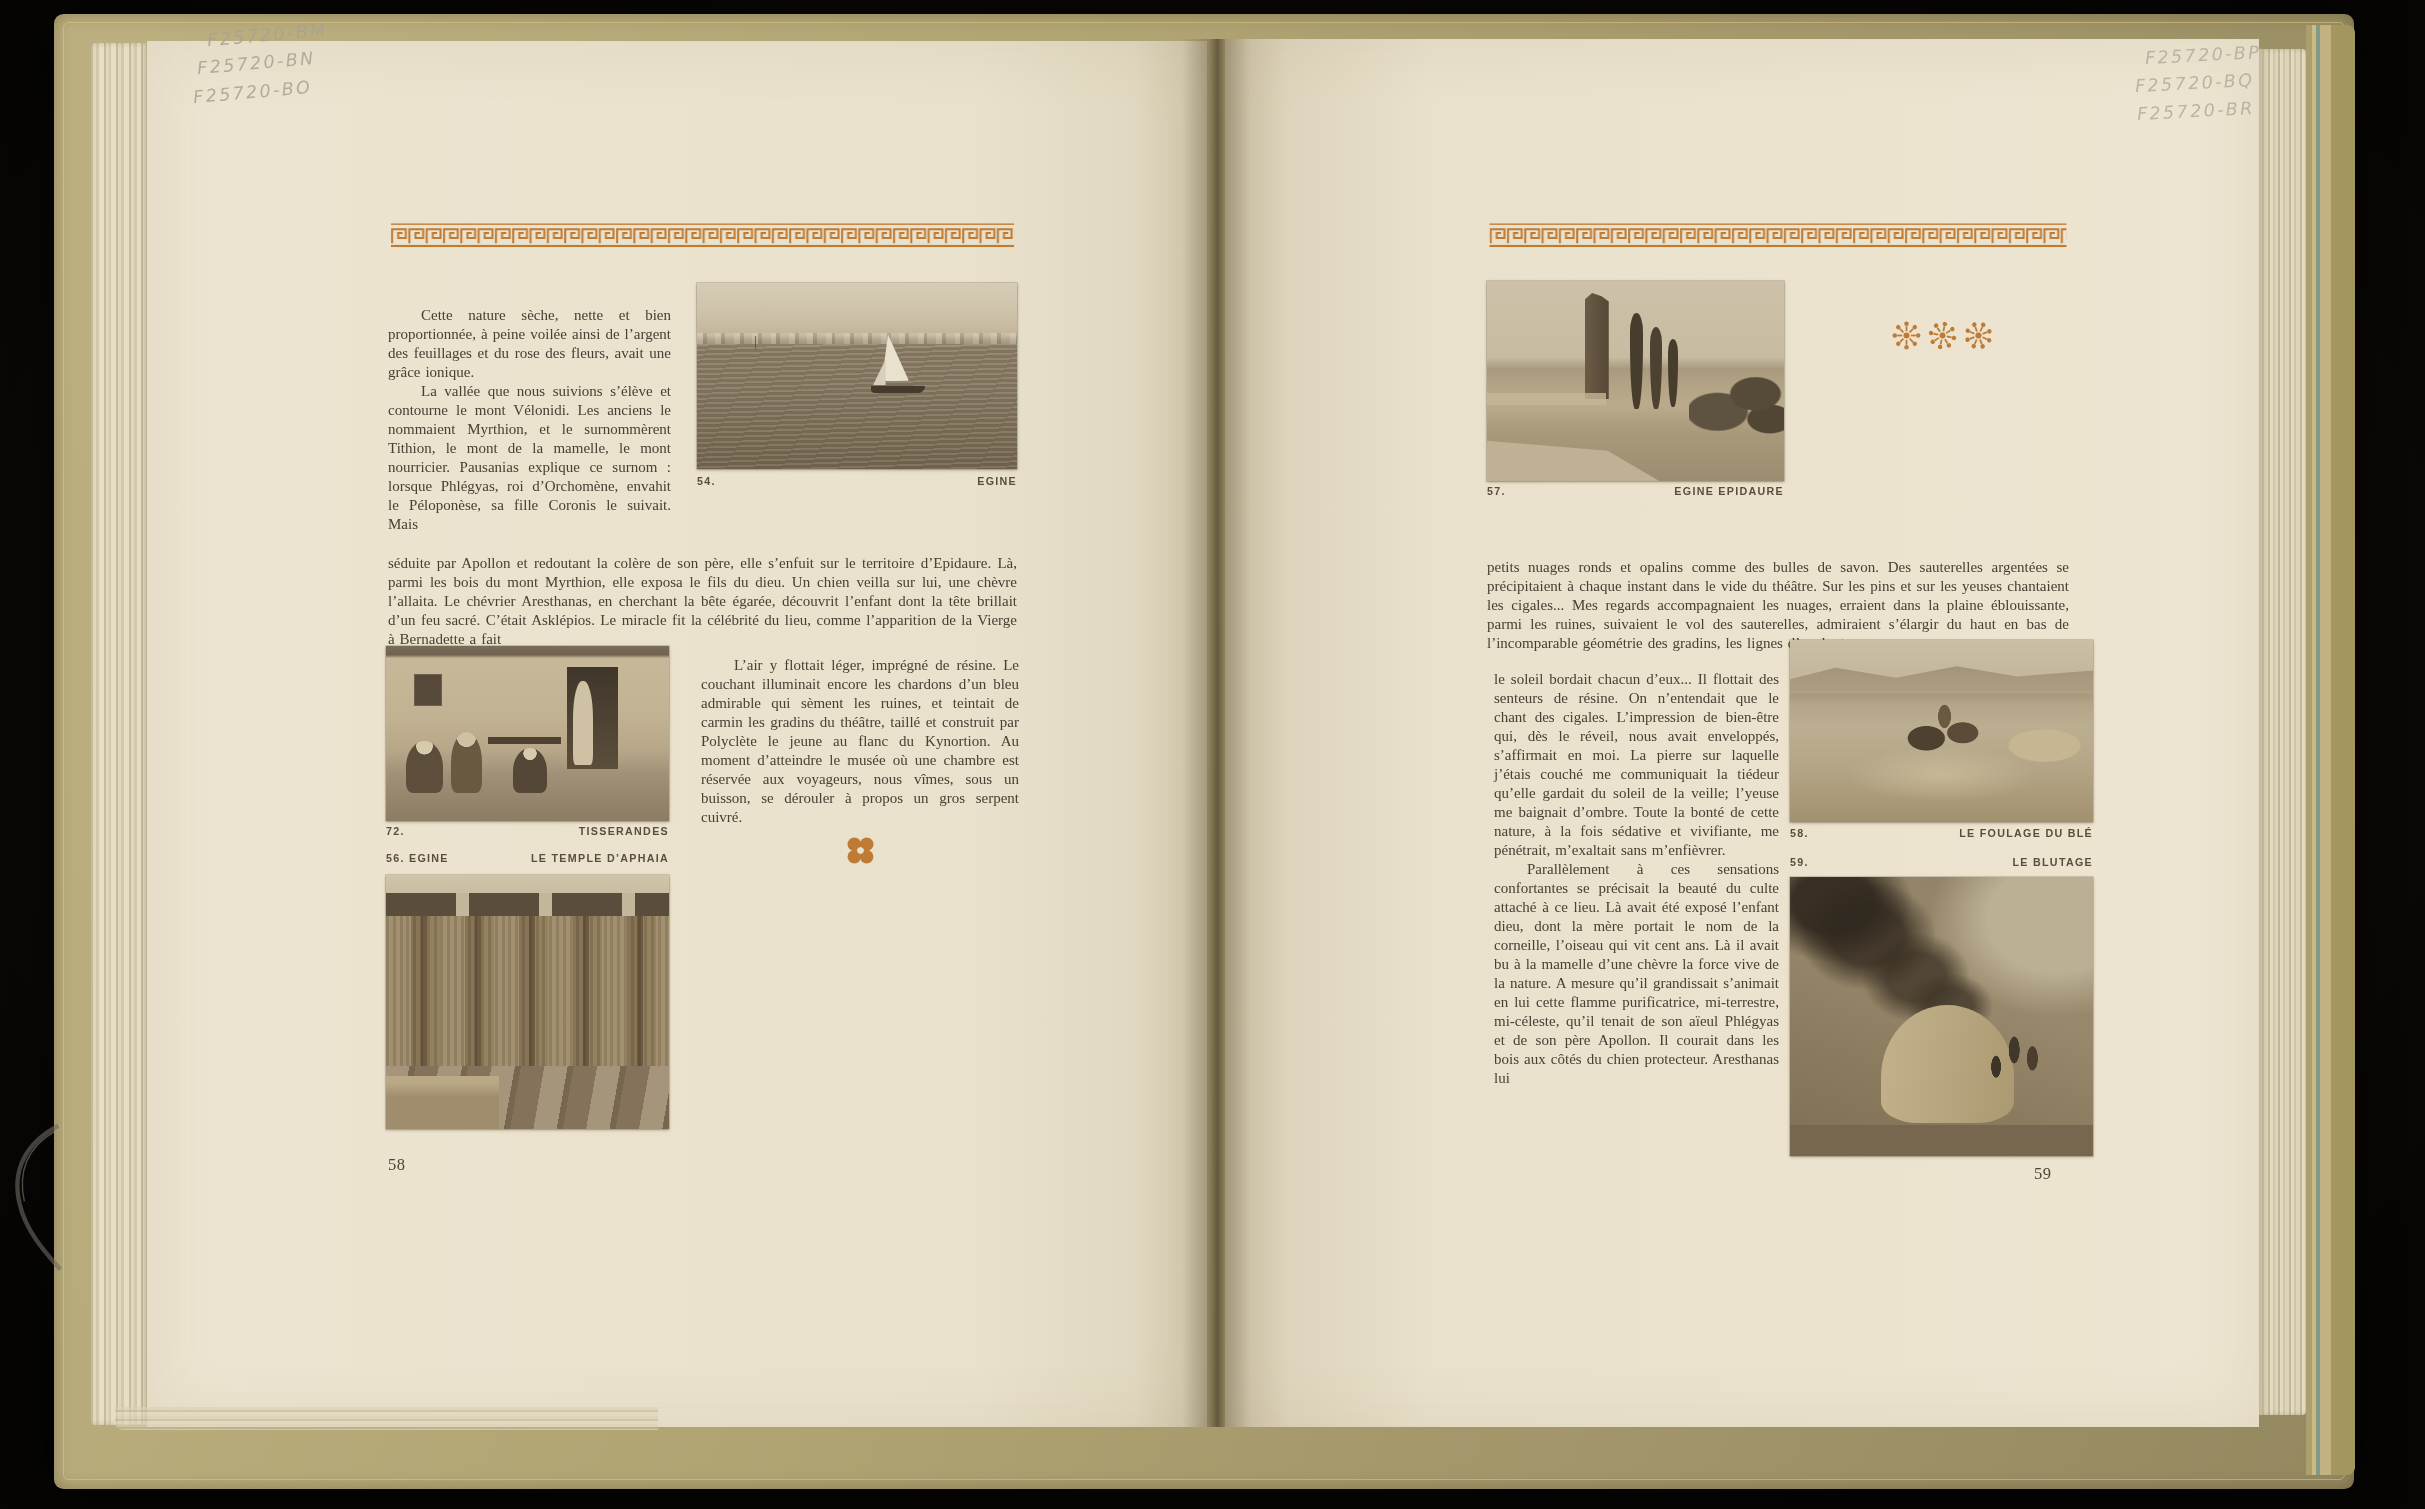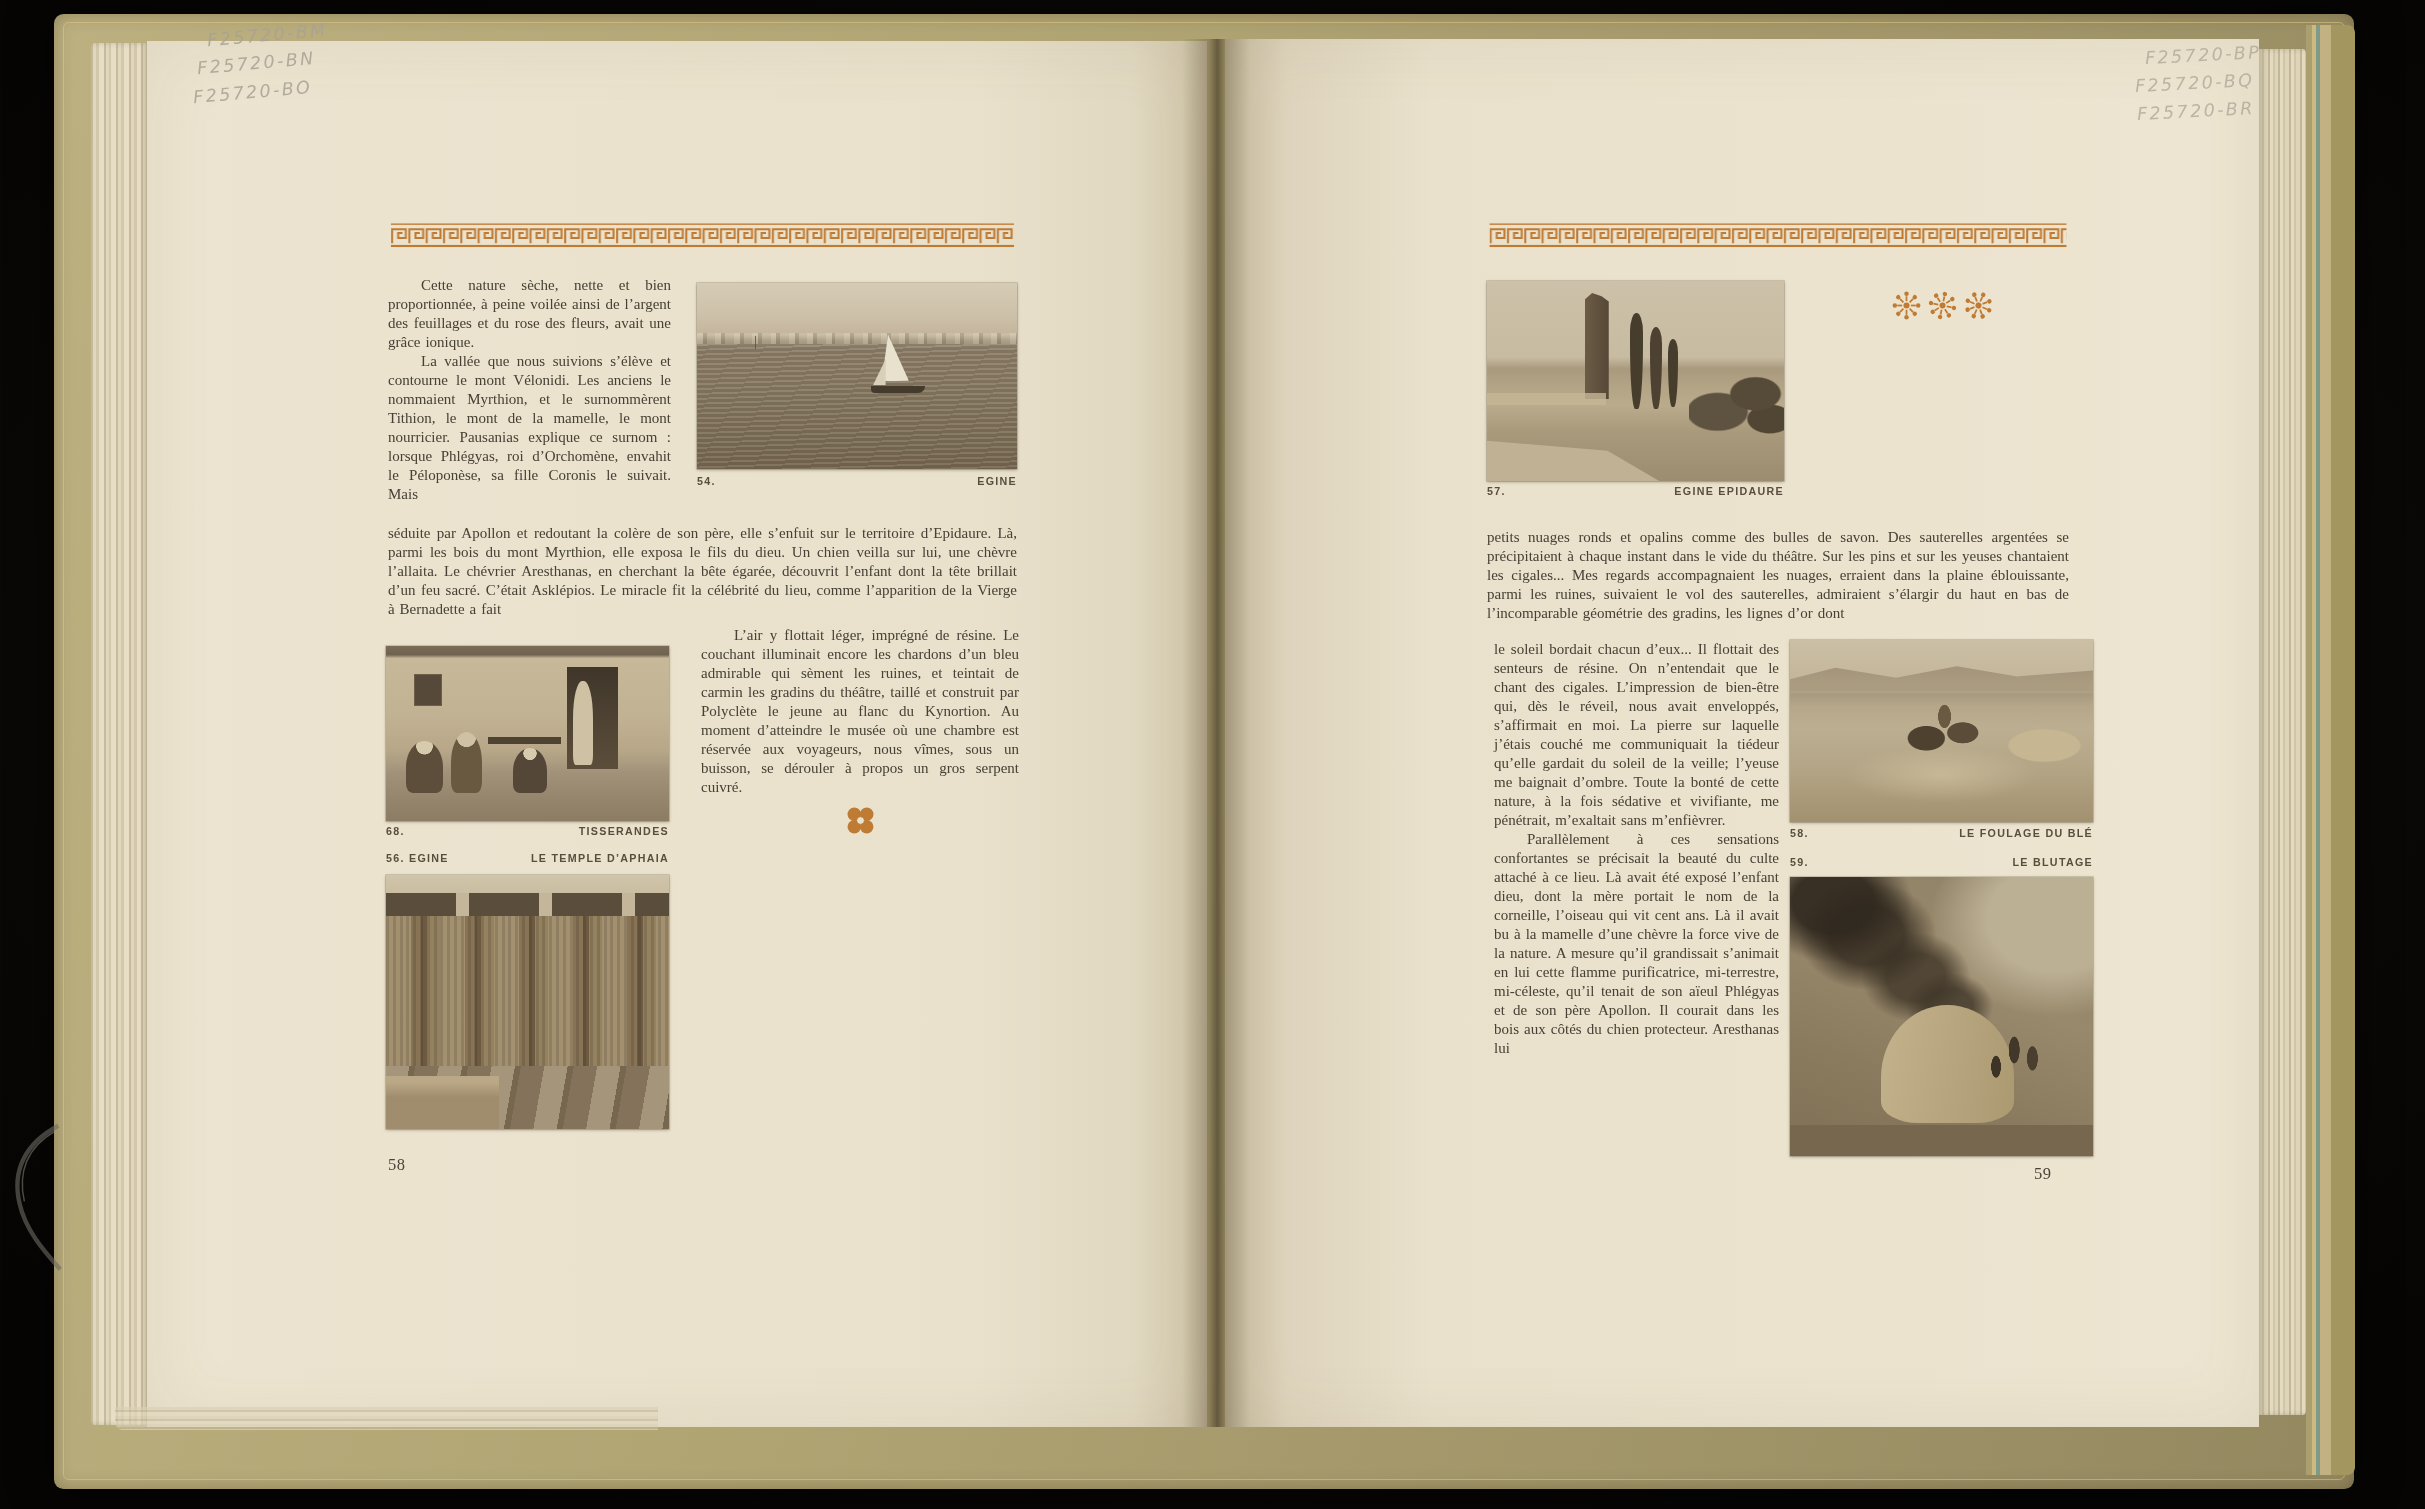--- a/index.html
+++ b/index.html
@@ -34,21 +34,21 @@
 
   
   .hw{position:absolute;font:italic 17.5px "DejaVu Sans",sans-serif;color:#a8a294;letter-spacing:2.4px;
     transform:rotate(-5deg);opacity:.85;white-space:nowrap;z-index:5;}
   .hw.r{color:#b2ac9c;transform:rotate(-3deg);}
 
   
   .gk{position:absolute;height:25px;z-index:4;}
 
   
-  .txt{position:absolute;font:15px/19px "Liberation Serif",serif;color:#464035;text-align:justify;z-index:4;}
+  .txt{position:absolute;font:15px/19px "Liberation Serif",serif;color:#464035;text-align:justify;z-index:4;margin-top:30px;}
   .txt p{margin:0;word-spacing:1.2px;}
   .txt p.ind{text-indent:33px;}
   .orn-center{display:block;margin:8.7px auto 7.8px auto;}
 
   
   .cap{position:absolute;display:flex;justify-content:space-between;align-items:baseline;z-index:4;
     font:700 10.7px "Liberation Sans",sans-serif;letter-spacing:1.3px;color:#594d3d;}
   .pagenum{position:absolute;font:16.5px "Liberation Serif",serif;color:#4b4539;letter-spacing:0.5px;z-index:4;}
 
   
@@ -201,21 +201,21 @@
   <div class="ph" id="ph55" style="left:386px;top:646px;width:283px;height:175px">
     <div class="ph55-window"></div>
     <div class="ph55-door"></div>
     <div class="ph55-woman"></div>
     <div class="ph55-loom"></div>
     <div class="ph55-f1"></div>
     <div class="ph55-f2"></div>
     <div class="ph55-f3"></div>
   </div>
   <div class="cap" style="left:386px;top:825px;width:283px">
-    <span>68.</span>
+    <span>72.</span>
     <span>TISSERANDES</span>
   </div>
 
   <div class="cap" style="left:386px;top:852px;width:283px">
     <span>56. EGINE</span>
     <span>LE TEMPLE D’APHAIA</span>
   </div>
   <div class="ph" id="ph56" style="left:386px;top:875px;width:283px;height:254px">
     <div class="ph56-sky"></div>
     <div class="ph56-beam"></div>

